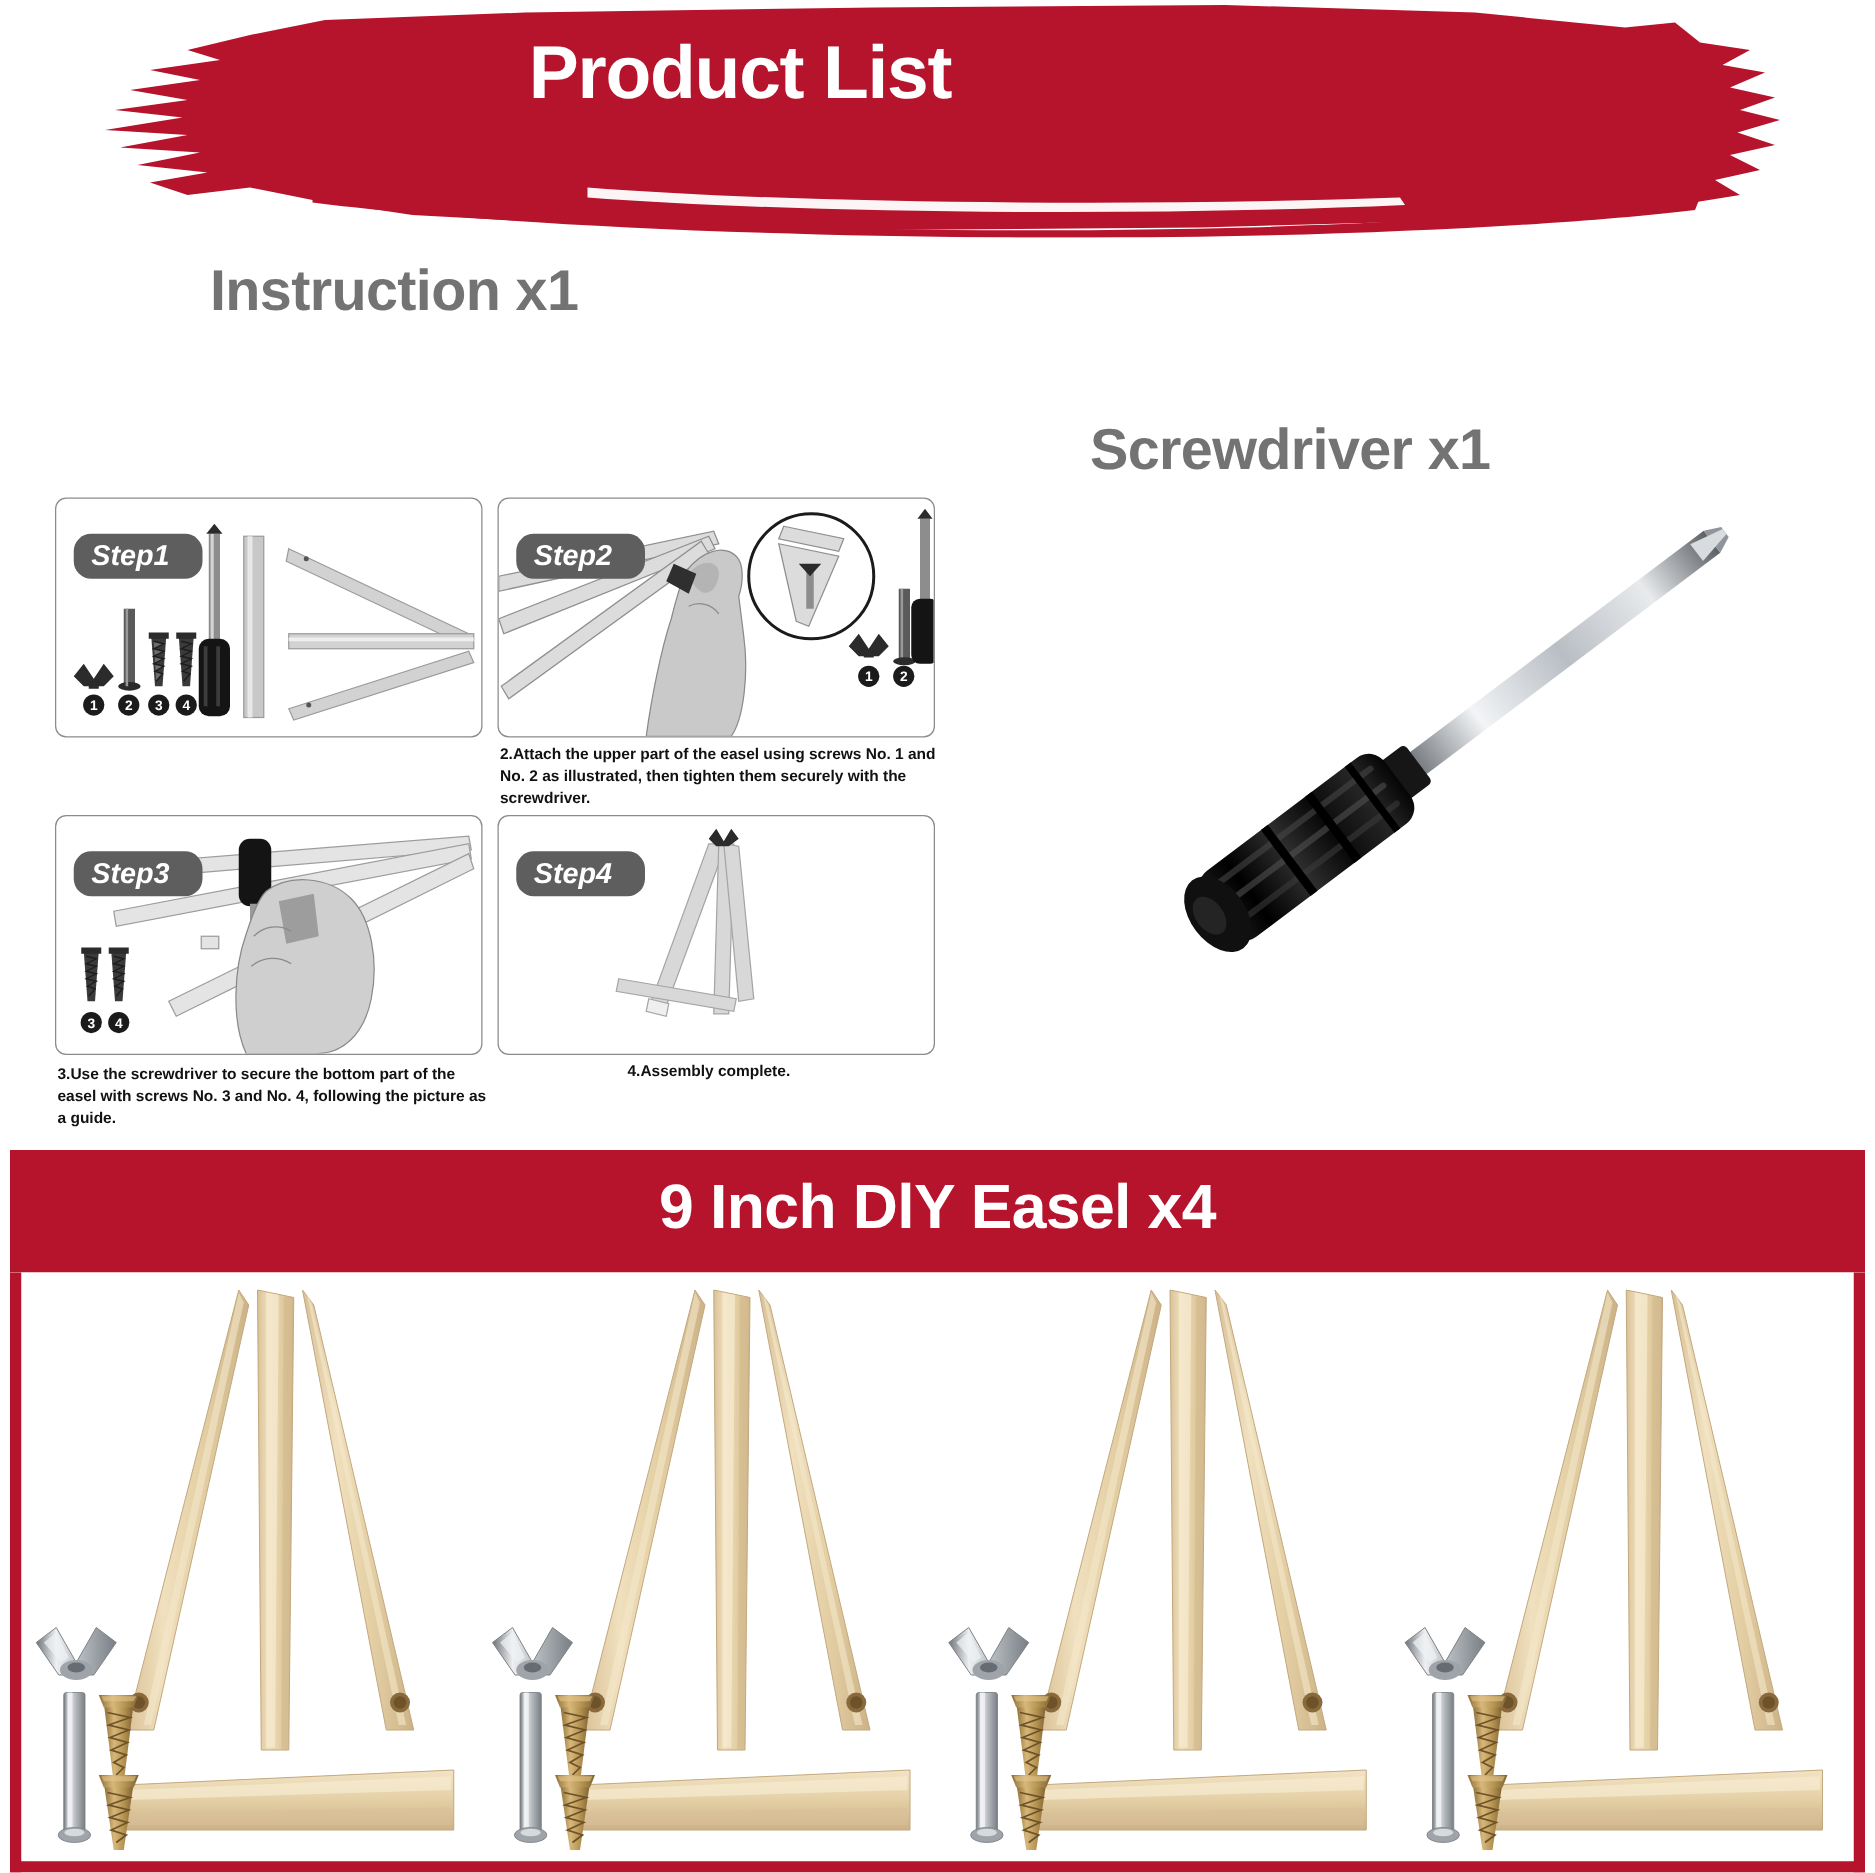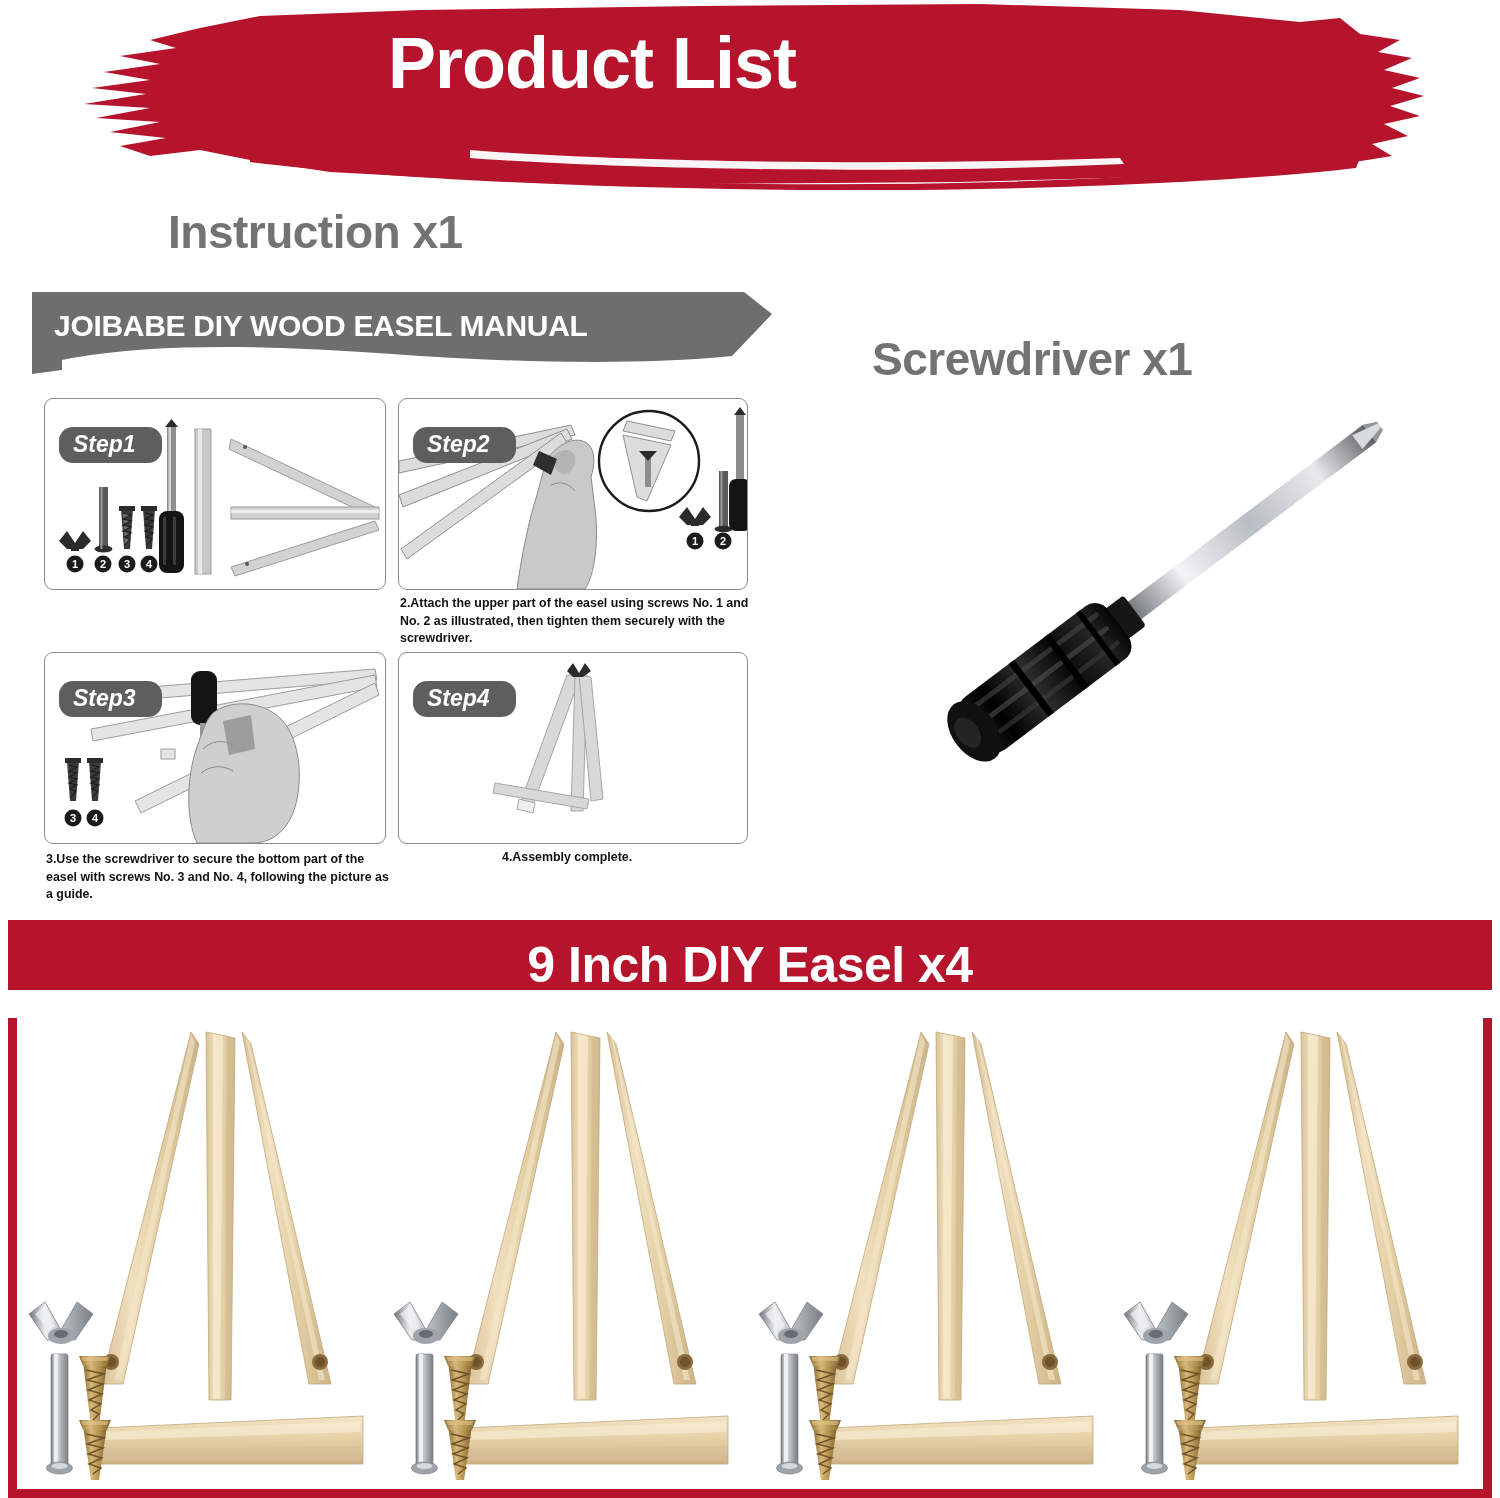--- a/index.html
+++ b/index.html
@@ -12,21 +12,21 @@
   }
 
   
   #header-banner{
     position:absolute;left:0;top:0;width:1500px;height:190px;
   }
   #header-banner svg{position:absolute;left:0;top:0;}
   #page-title{
     position:absolute;left:0;top:26px;width:1184px;
     text-align:center;
-    font-size:72px;font-weight:bold;color:#ffffff;
+    font-size:60px;font-weight:bold;color:#ffffff;
     letter-spacing:-1px;
     line-height:1.05;
     font-family:"Liberation Sans", sans-serif;
   }
 
   
   .red-heading{
     position:absolute;
     color:#737373;
     font-weight:bold;
@@ -92,21 +92,21 @@
   
   #screwdriver-photo{
     position:absolute;left:818px;top:388px;width:630px;height:460px;
   }
 
   
   #easel-section{
     position:absolute;left:8px;top:920px;width:1484px;height:578px;
   }
   #easel-banner{
-    position:absolute;left:0;top:0;width:1484px;height:70px;
+    position:absolute;left:0;top:0;width:1484px;height:98px;
     background:#B5142C;
   }
   #easel-banner-text{
     position:absolute;left:0;top:16px;width:1484px;
     text-align:center;
     font-size:50px;font-weight:bold;color:#ffffff;
     letter-spacing:-0.5px;
     font-family:"Liberation Sans", sans-serif;
   }
   #easel-frame{
@@ -143,31 +143,20 @@
       M470,150 C620,162 900,166 1120,158 L1124,164
       C900,174 630,170 470,158 Z"></path>
   </svg>
   <div id="page-title">Product List</div>
 </div>
 
 <div class="red-heading" id="instruction-heading">Instruction x1</div>
 
 <div id="manual-block">
 
-  <div id="manual-banner">
-    <svg width="740" height="92" viewBox="0 0 740 92">
-      <path fill="#6E6E6E" d="
-        M0,0 L712,0 L740,22 L700,64
-        C600,74 470,70 360,62
-        C250,54 130,50 40,66
-        L0,74 Z"></path>
-      <path fill="#6E6E6E" d="M0,0 L30,0 L30,78 L0,82 Z"></path>
-    </svg>
-    <div id="manual-banner-text">JOIBABE  DIY WOOD EASEL MANUAL</div>
-  </div>
 
   <div class="step-panel" id="step1-panel">
     <svg class="panel-svg" width="340" height="190" viewBox="0 0 340 190">
 
       <g>
         <path fill="#2b2b2b" d="M14,142 L22,132 L30,144 L38,132 L46,142 L38,150 L22,150 Z"></path>
         <rect x="26" y="146" width="8" height="6" fill="#2b2b2b"></rect>
       </g>
 
       <g>

